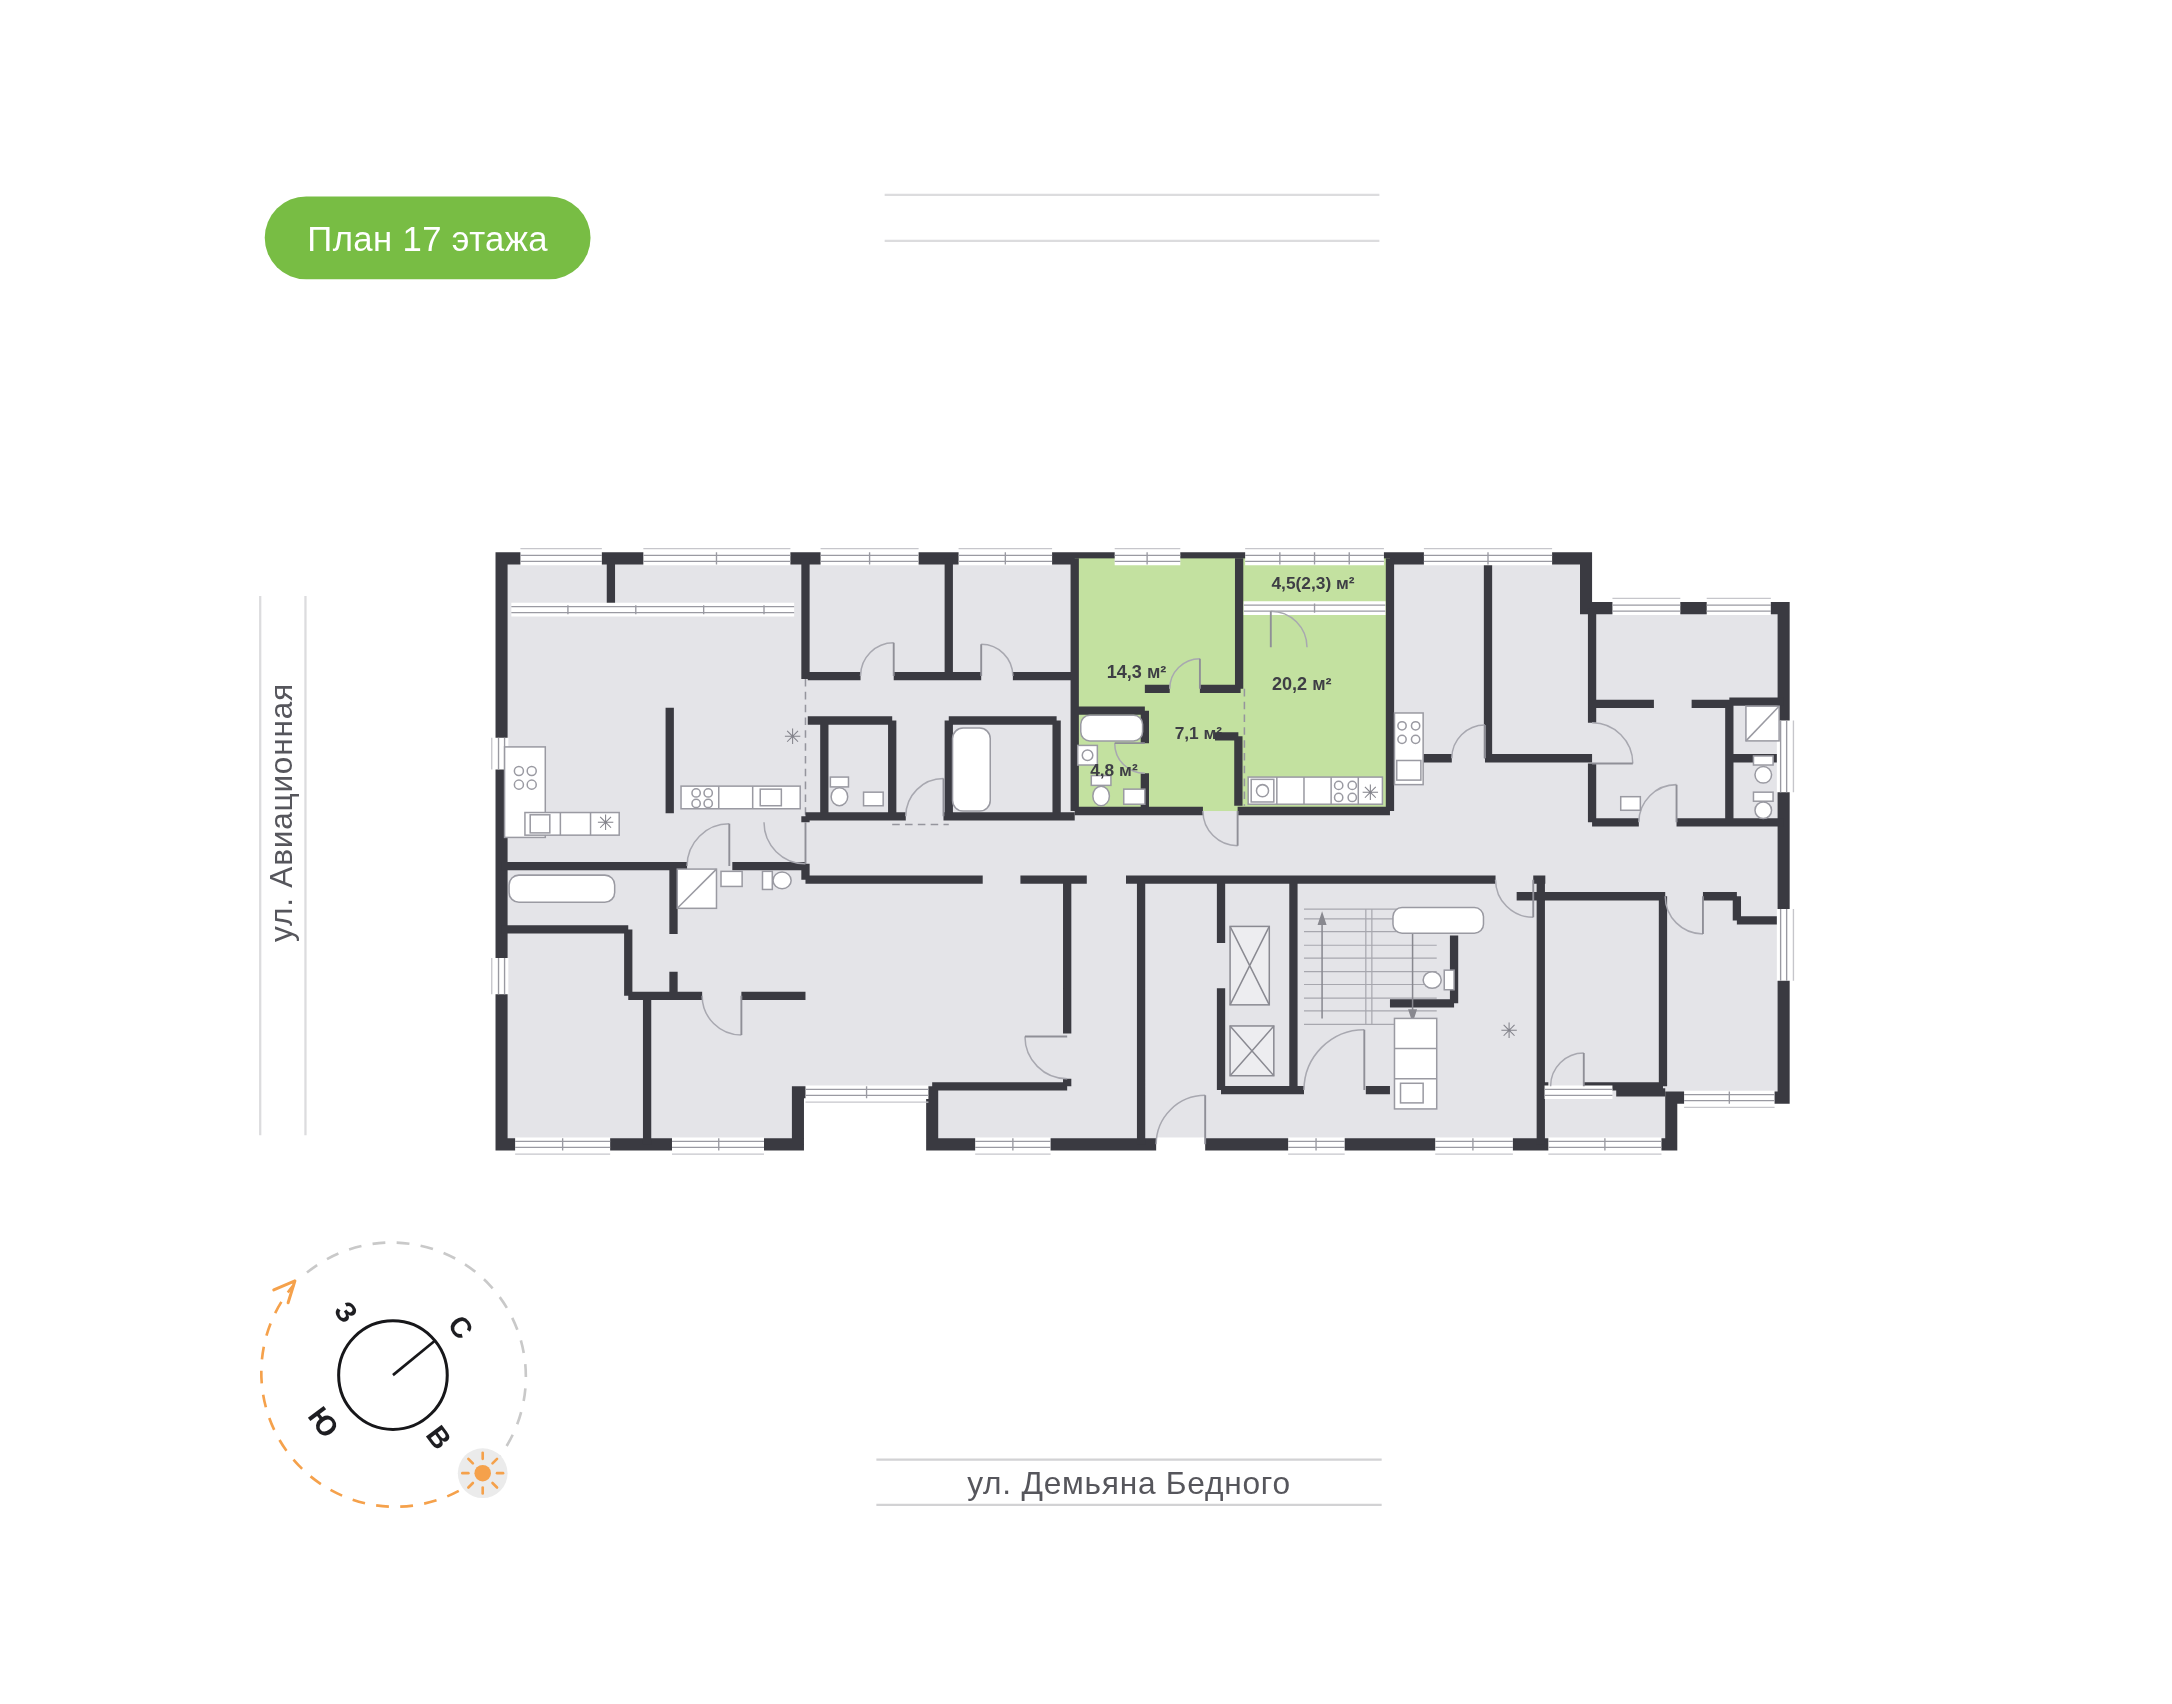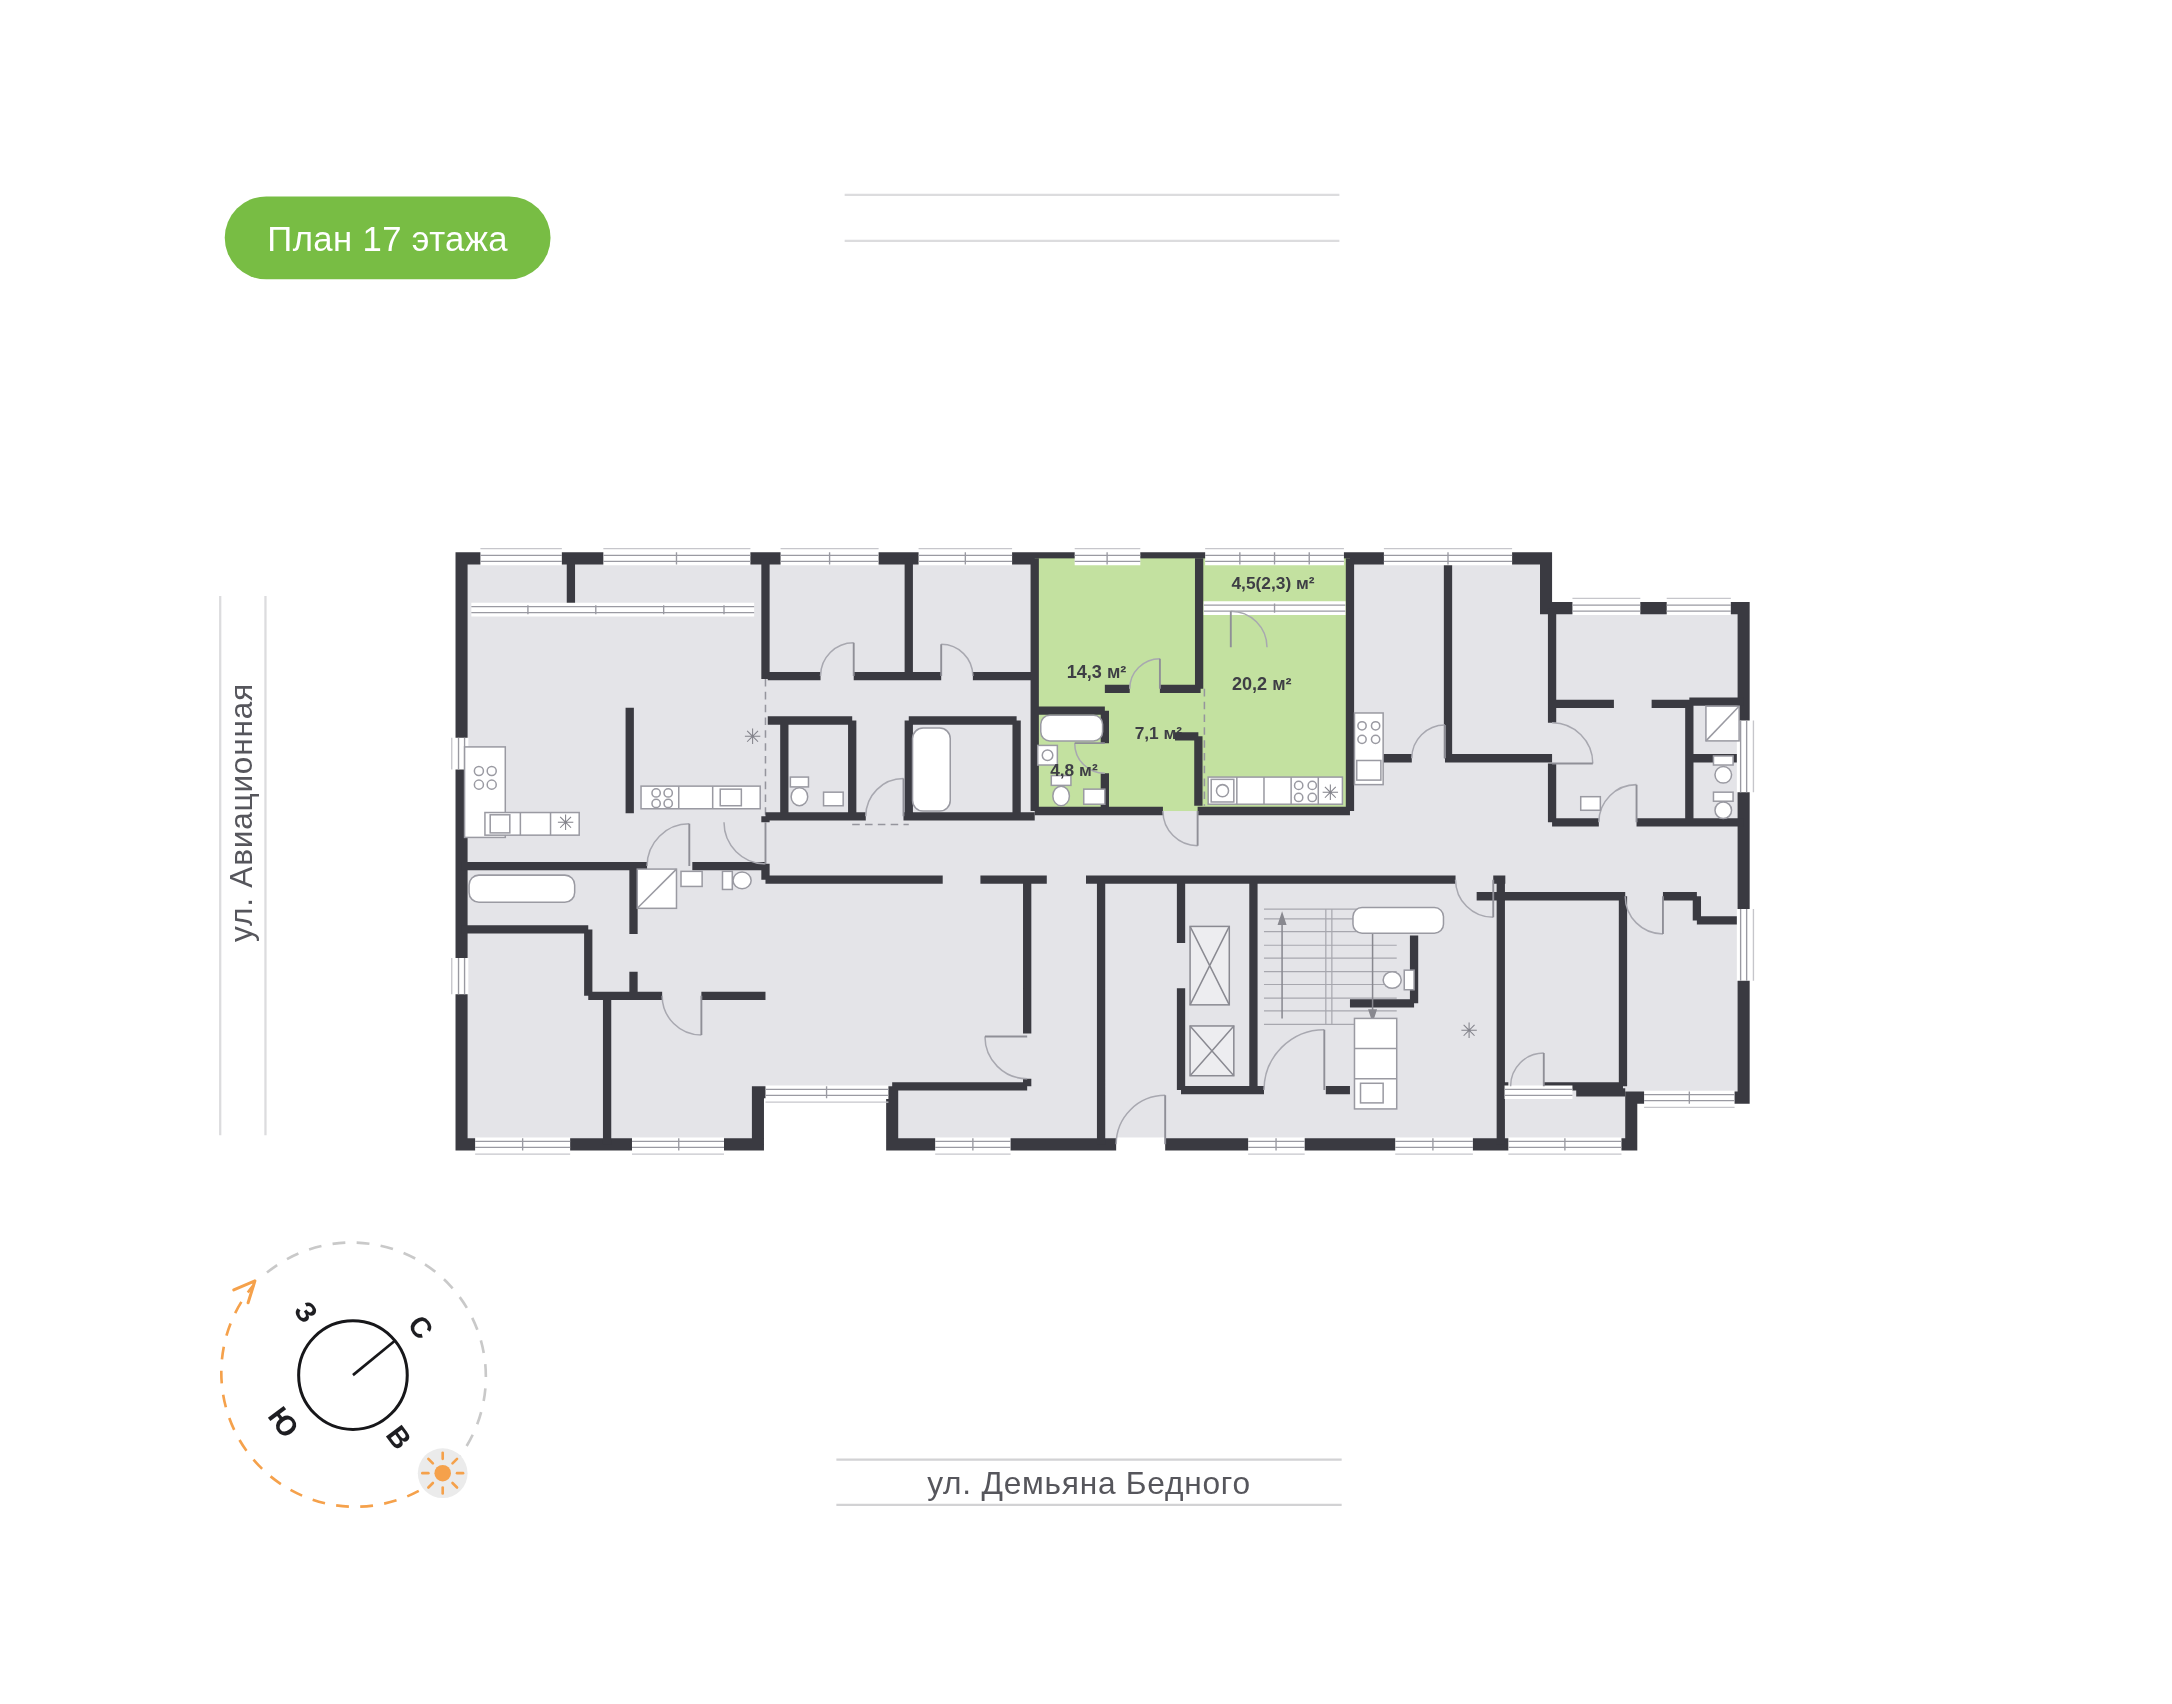--- a/index.html
+++ b/index.html
@@ -1,17 +1,17 @@
 <!DOCTYPE html>
 <html style="font-size:12px"><head>
 <meta charset="utf-8">
 <style>
   html,body{margin:0;padding:0;background:#ffffff;}
   body{font-family:"Liberation Sans",sans-serif;}
-  .stage{position:relative;width:1896px;height:1705px;background:#fff;overflow:hidden;}
+  .stage{position:relative;width:1896px;height:1705px;background:#fff;overflow:hidden;margin-left:40px;}
   svg{display:block;}
   text{font-family:"Liberation Sans",sans-serif;}
   .room-label{font-weight:700;fill:#3e3e45;}
   .street-label{fill:#56565c;letter-spacing:1px;}
   .badge-label{fill:#ffffff;font-weight:500;letter-spacing:0.5px;}
   .compass-letter{font-weight:700;fill:#1e1e22;}
   .appliance{fill:#84848c;font-weight:400;}
 </style>
 </head>
 <body>

